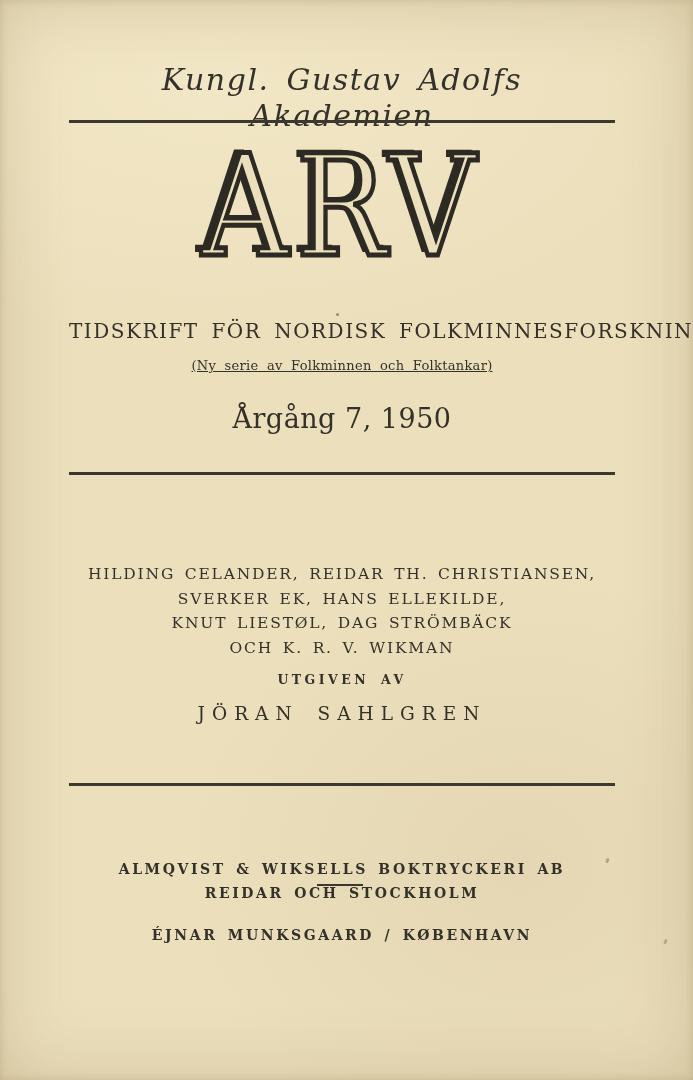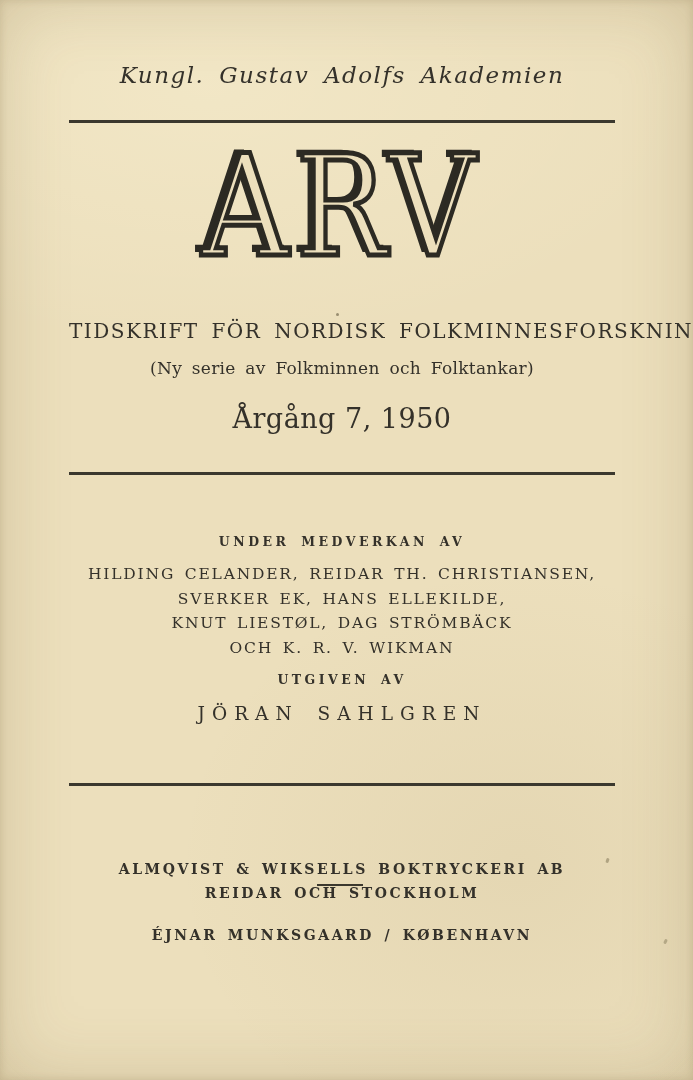--- a/index.html
+++ b/index.html
@@ -22,21 +22,21 @@
     text-align: center;
   }
   .rule {
     position: absolute;
     left: 69px; width: 546px; height: 2.5px;
     background: #3b382e;
   }
   .publisher {
     top: 62px;
     font-style: italic;
-    font-size: 23px;
+    font-size: 30px;
     letter-spacing: 1.5px;
     word-spacing: 6px;
     line-height: 1.2;
   }
   .arv-wrap {
     top: 137px;
     line-height: 1;
   }
   .arv {
     position: relative;
@@ -60,23 +60,24 @@
   .subtitle {
     top: 319px;
     font-size: 20px;
     letter-spacing: 1.5px;
     word-spacing: 5px;
     white-space: nowrap;
     line-height: 1.2;
   }
   .series-note {
     top: 358px;
-    font-size: 17px;
+    font-size: 13px;
     letter-spacing: 0.3px;
     word-spacing: 4px;
+    text-decoration: underline;
   }
   .volume {
     top: 403px;
     font-size: 27px;
     letter-spacing: 0.5px;
   }
   .small-heading {
     font-weight: bold;
     font-size: 12.5px;
     letter-spacing: 3.5px;
@@ -137,21 +138,20 @@
   </div>
 
   <div class="col subtitle">TIDSKRIFT FÖR NORDISK FOLKMINNESFORSKNING</div>
 
   <div class="col series-note">(Ny serie av Folkminnen och Folktankar)</div>
 
   <div class="col volume">Årgång 7, 1950</div>
 
   <div class="rule" style="top:472px"></div>
 
-  <div class="col small-heading medverkan-heading">UNDER MEDVERKAN AV</div>
 
   <div class="col names">
     <div>HILDING CELANDER, REIDAR TH. CHRISTIANSEN,</div>
     <div>SVERKER EK, HANS ELLEKILDE,</div>
     <div>KNUT LIESTØL, DAG STRÖMBÄCK</div>
     <div>OCH K. R. V. WIKMAN</div>
   </div>
 
   <div class="col small-heading utgiven-heading">UTGIVEN AV</div>
 

